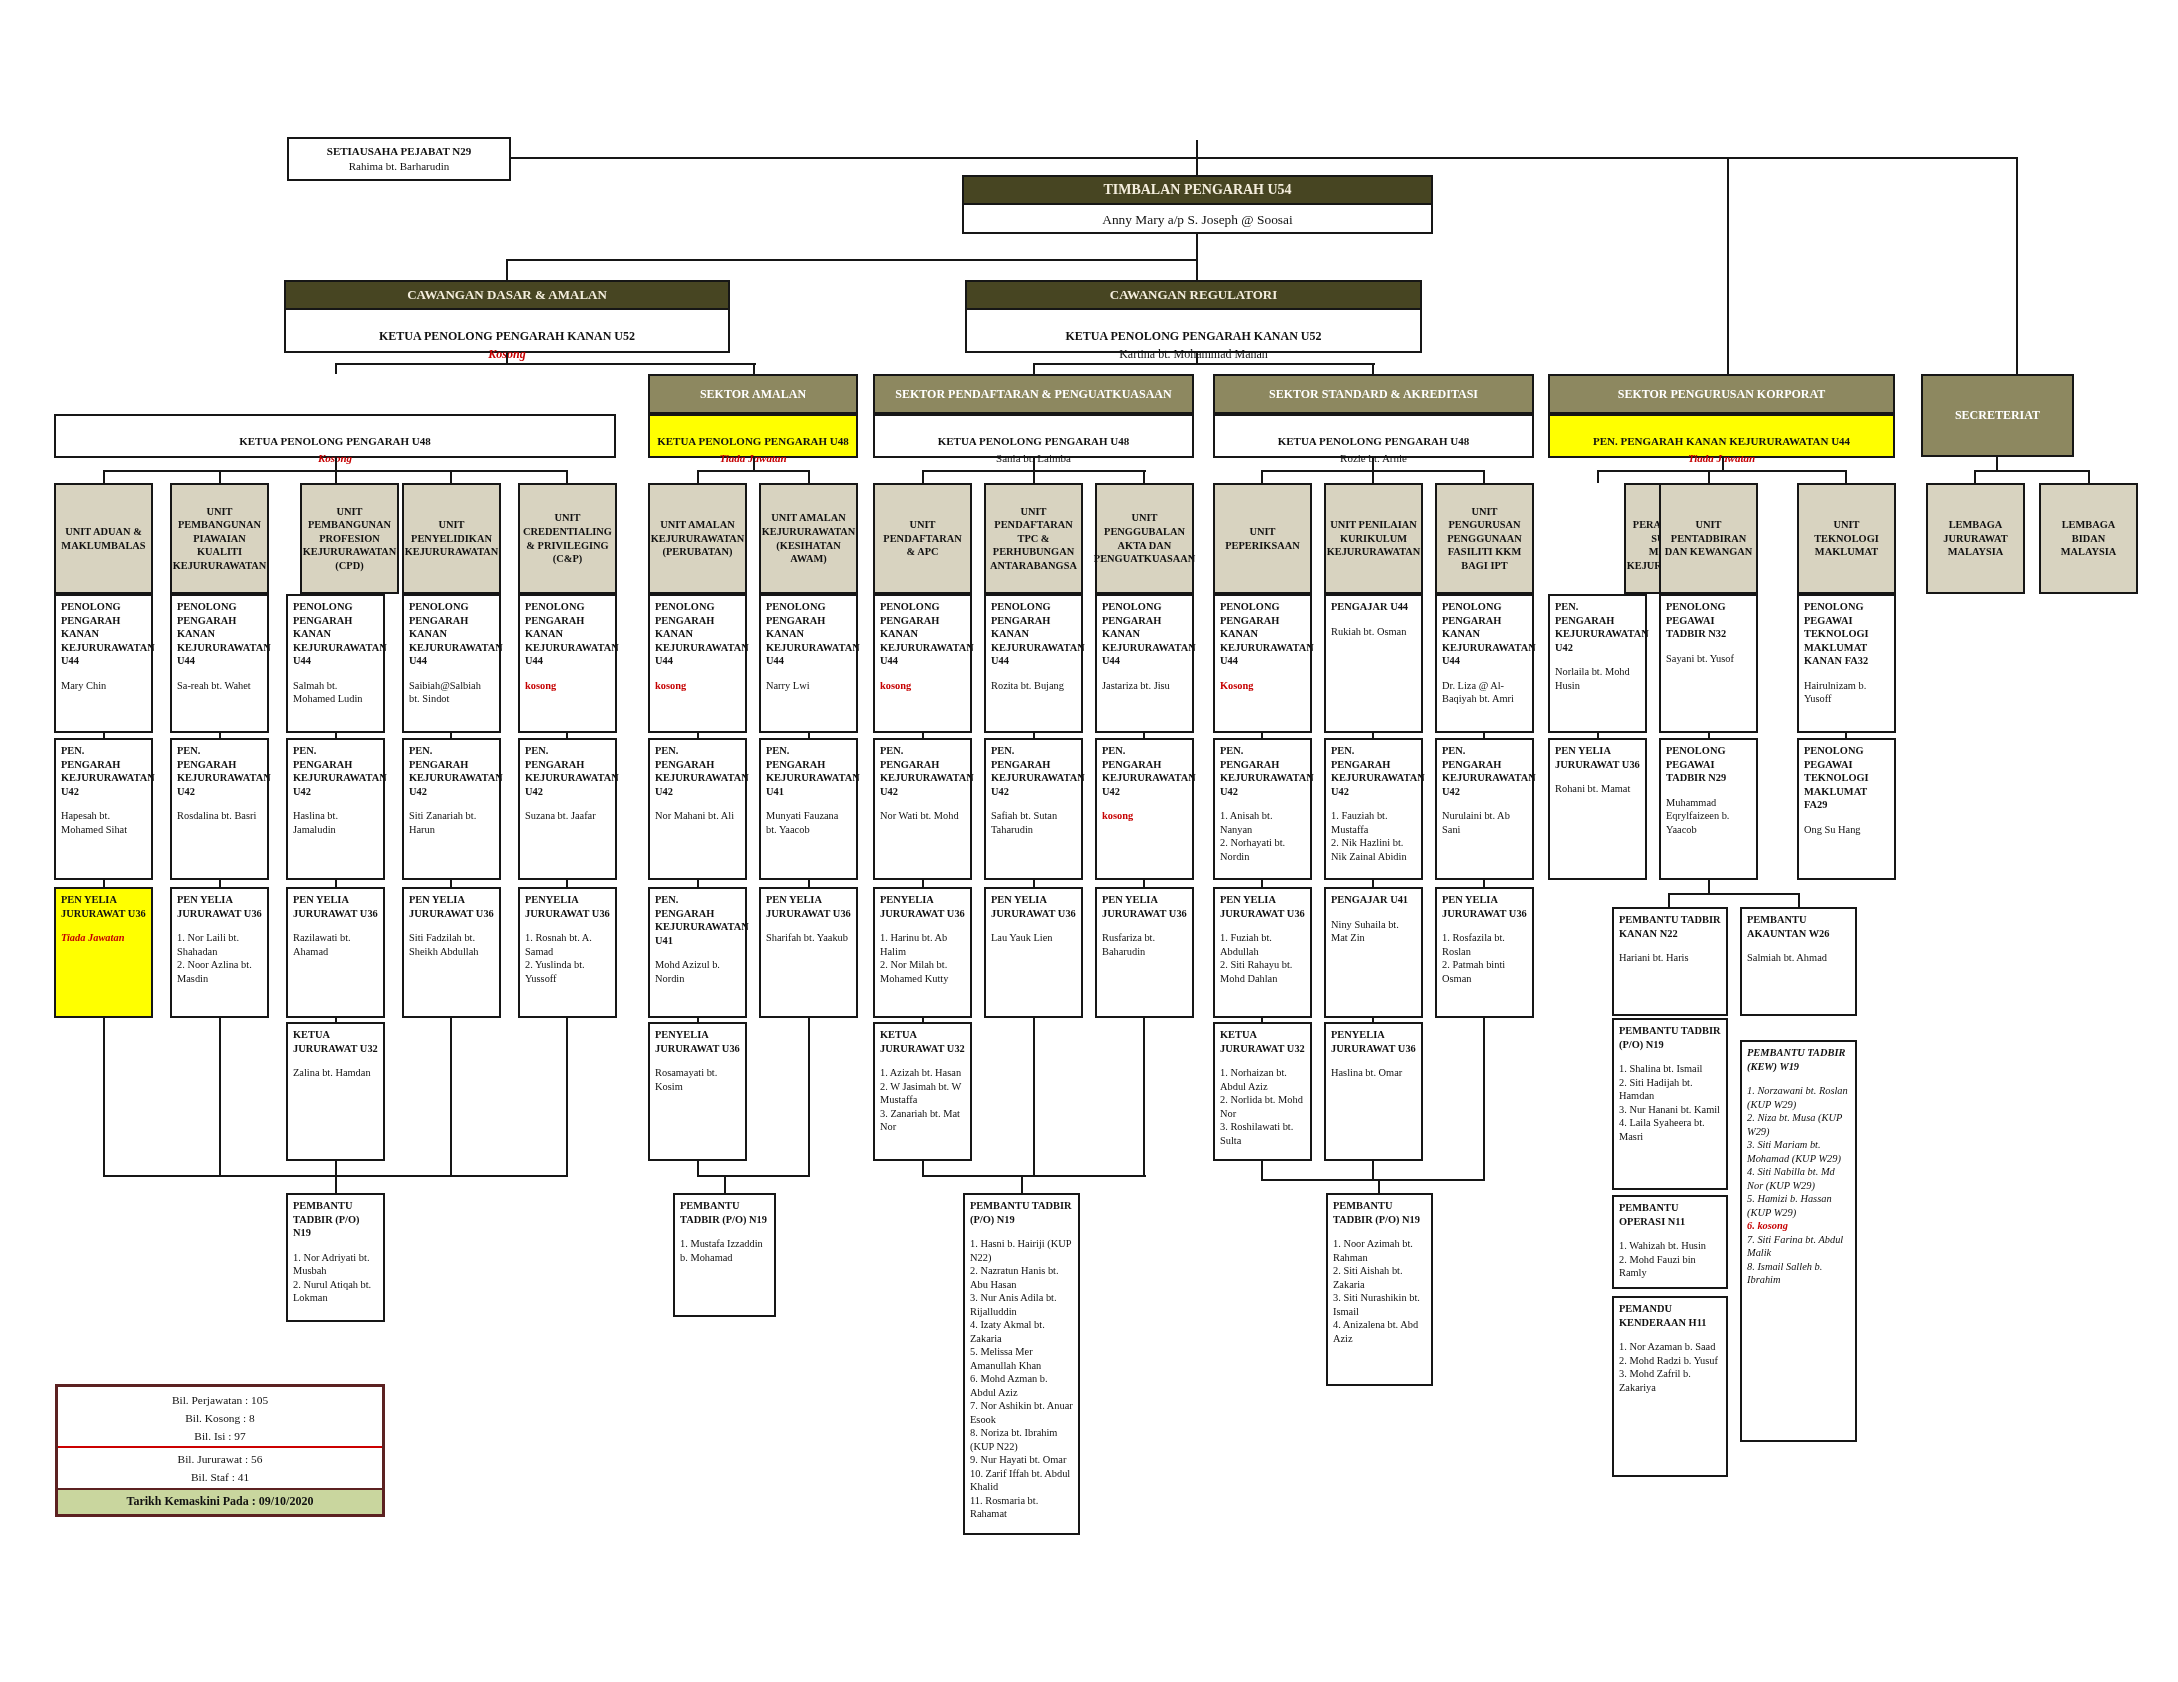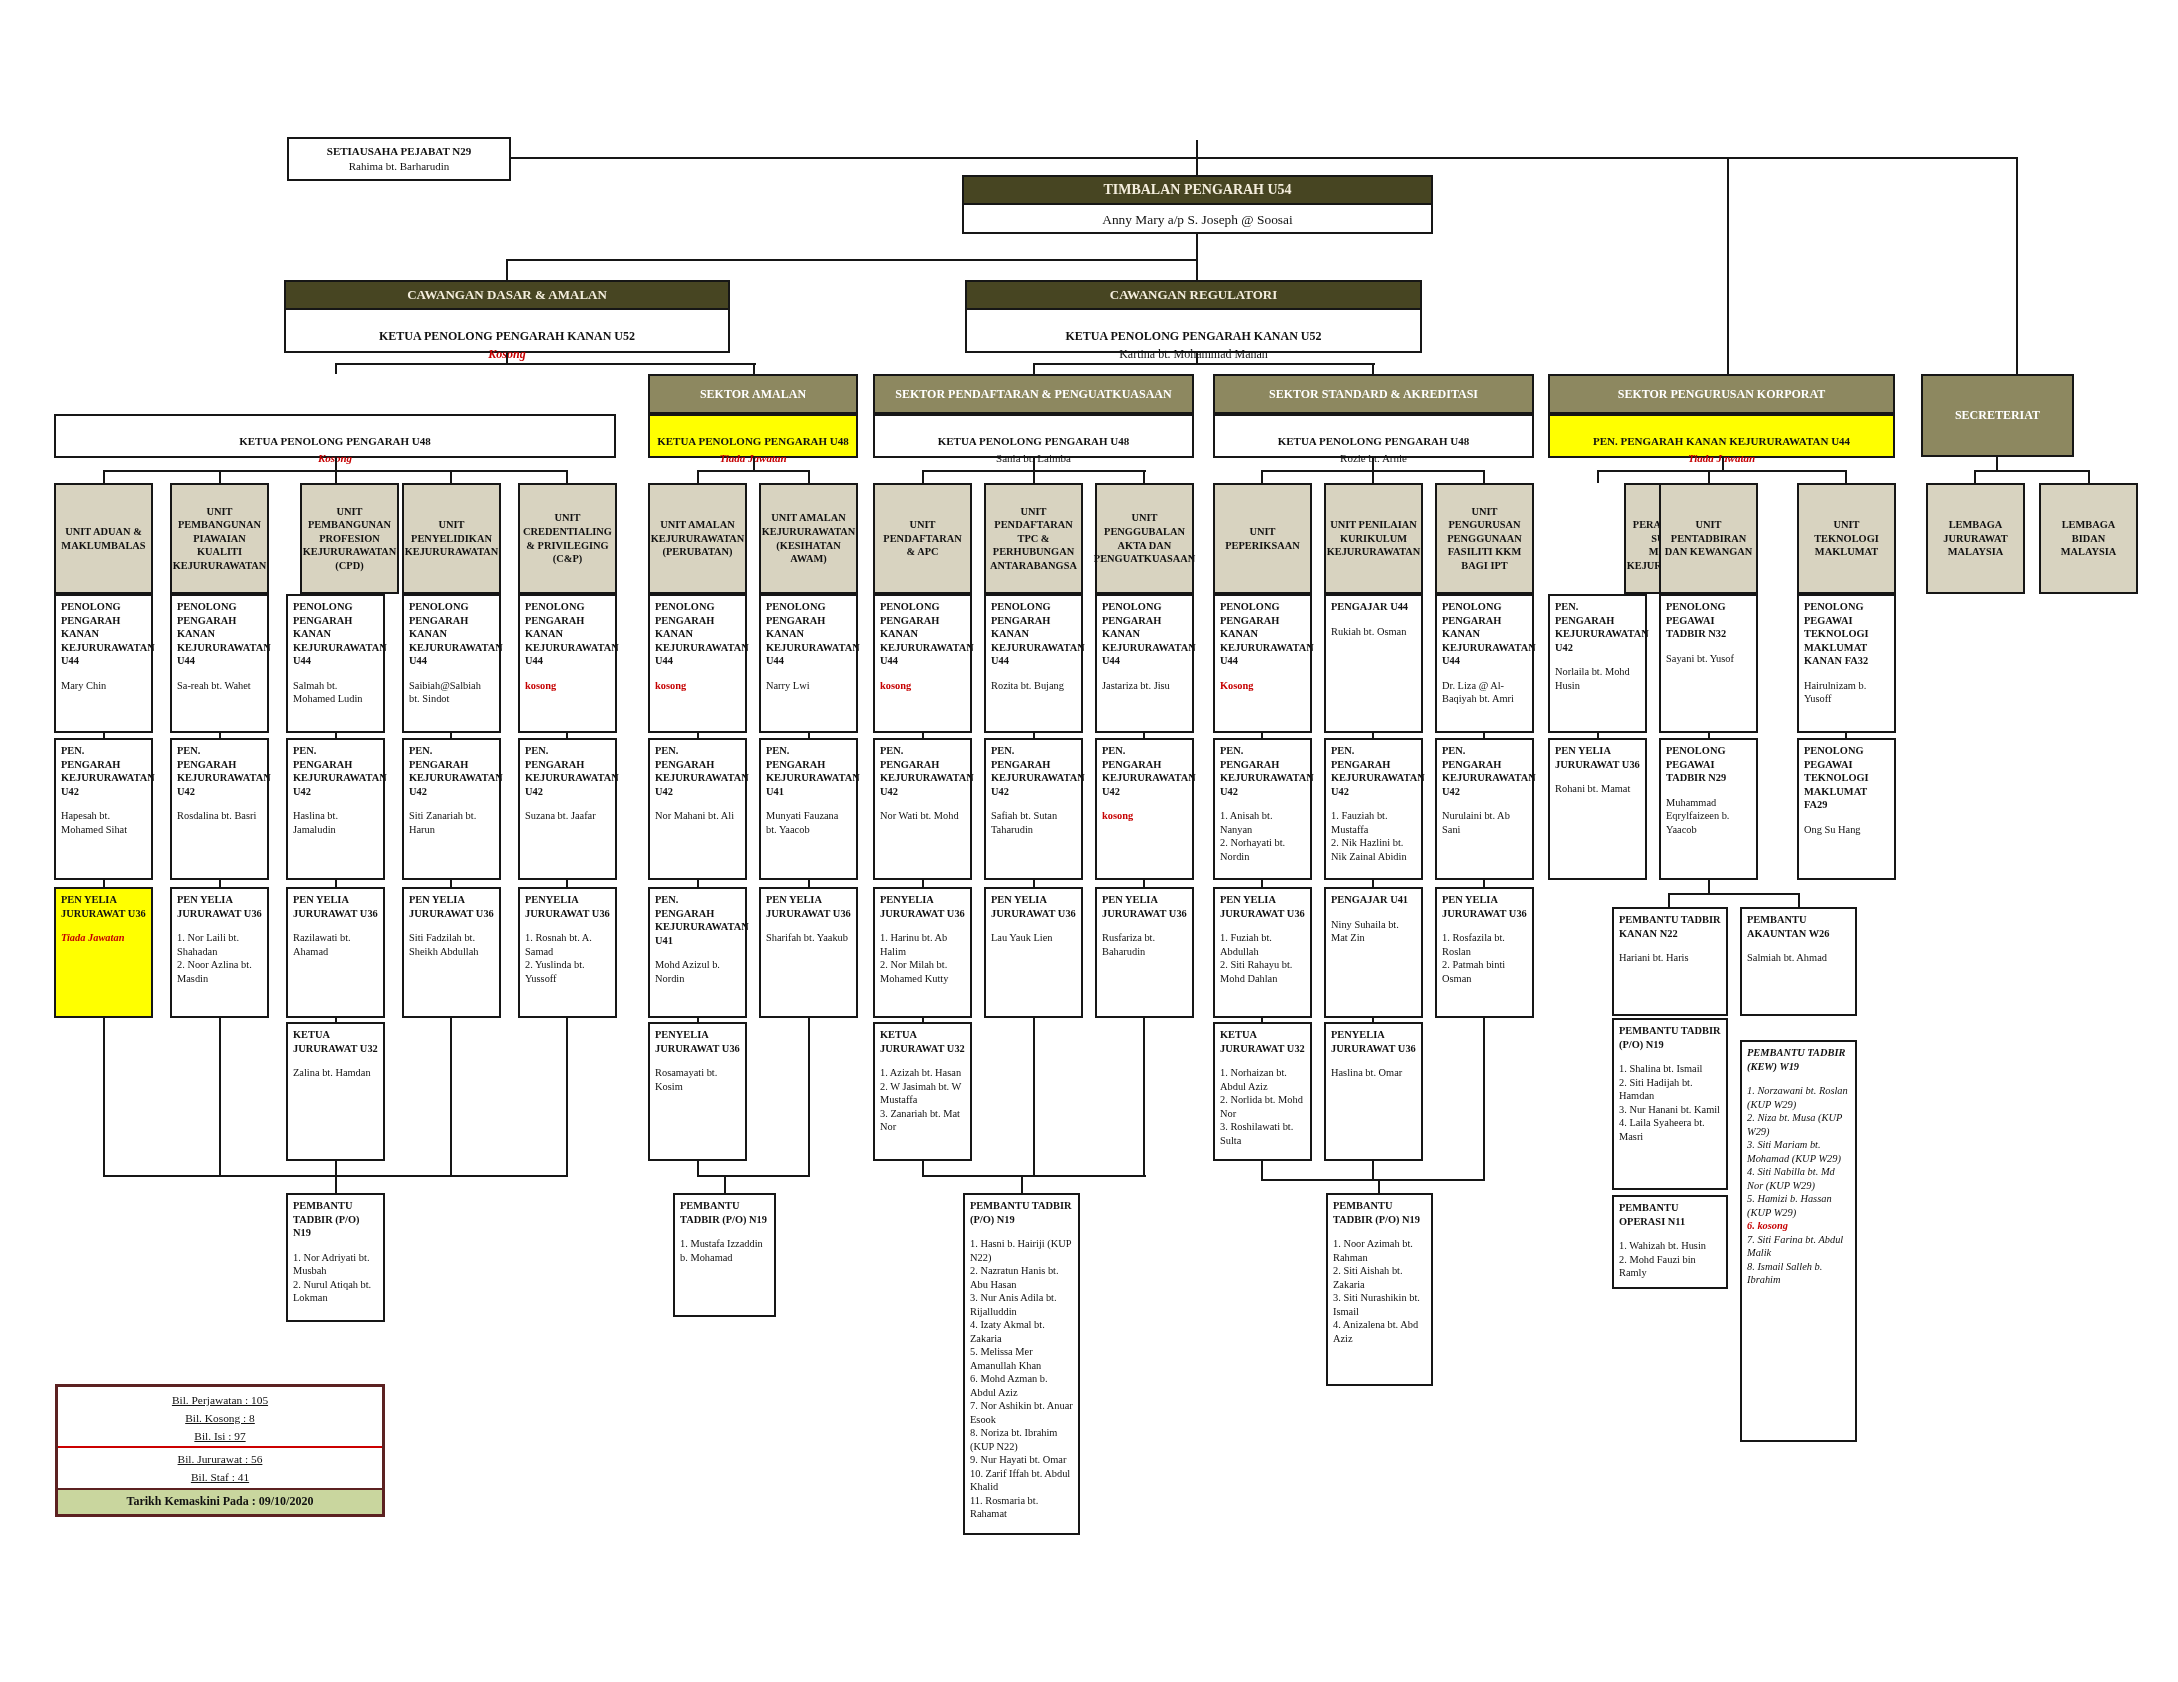--- a/index.html
+++ b/index.html
@@ -22,21 +22,21 @@
   .vacant{color:#c60000;font-weight:bold;}
   .vi{color:#c60000;font-style:italic;font-weight:bold;}
   .yellow{background:#ffff00;}
   .line{position:absolute;background:#161616;}
   
   #stats{border:3px solid #5c2121;font-size:11.4px;}
   #stats .srow{text-align:center;line-height:18px;}
   #stats .sep{border-top:2px solid #cc0000;margin:1px 0 2px 0;}
   #stats .bar{position:absolute;left:0;right:0;bottom:0;height:24px;background:#c9d69e;
               border-top:2px solid #5c2121;text-align:center;font-weight:bold;line-height:22px;font-size:12px;}
-  #stats .stop{padding-top:4px;text-decoration:underline;}
+  #stats .stop{padding-top:4px;}
 </style>
 </head>
 <body>
 
 <div id="canvas">
 
 
   <div class="box two-line" style="left:287px;top:137px;width:224px;height:44px;font-size:11px;line-height:1.35;">
     <span style="font-weight:bold">SETIAUSAHA PEJABAT N29</span>
     <span>Rahima bt. Barharudin</span>
@@ -409,20 +409,26 @@
       <span class="role">PEMBANTU TADBIR (P/O) N19</span>
       <span class="names">1. Shalina bt. Ismail
 2. Siti Hadijah bt. Hamdan
 3. Nur Hanani bt. Kamil
 4. Laila Syaheera bt. Masri</span>
     </div>
     <div class="box staff" style="left: 1612px; top: 1195px; width: 116px; height: 94px;">
       <span class="role">PEMBANTU OPERASI N11</span>
       <span class="names">1. Wahizah bt. Husin
 2. Mohd Fauzi bin Ramly</span>
+    </div>
+    <div class="box staff" style="left: 1612px; top: 1296px; width: 116px; height: 181px;">
+      <span class="role">PEMANDU KENDERAAN H11</span>
+      <span class="names">1. Nor Azaman b. Saad
+2. Mohd Radzi b. Yusuf
+3. Mohd Zafril b. Zakariya</span>
     </div>
     <div class="box staff" style="left: 1740px; top: 907px; width: 117px; height: 109px;">
       <span class="role">PEMBANTU AKAUNTAN W26</span>
       <span class="names">Salmiah bt. Ahmad</span>
     </div>
     <div class="box staff" style="left: 1740px; top: 1040px; width: 117px; height: 402px; font-style: italic;">
       <span class="role">PEMBANTU TADBIR (KEW) W19</span>
       <span class="names">1. Norzawani bt. Roslan (KUP W29)
 2. Niza bt. Musa (KUP W29)
 3. Siti Mariam bt. Mohamad (KUP W29)

